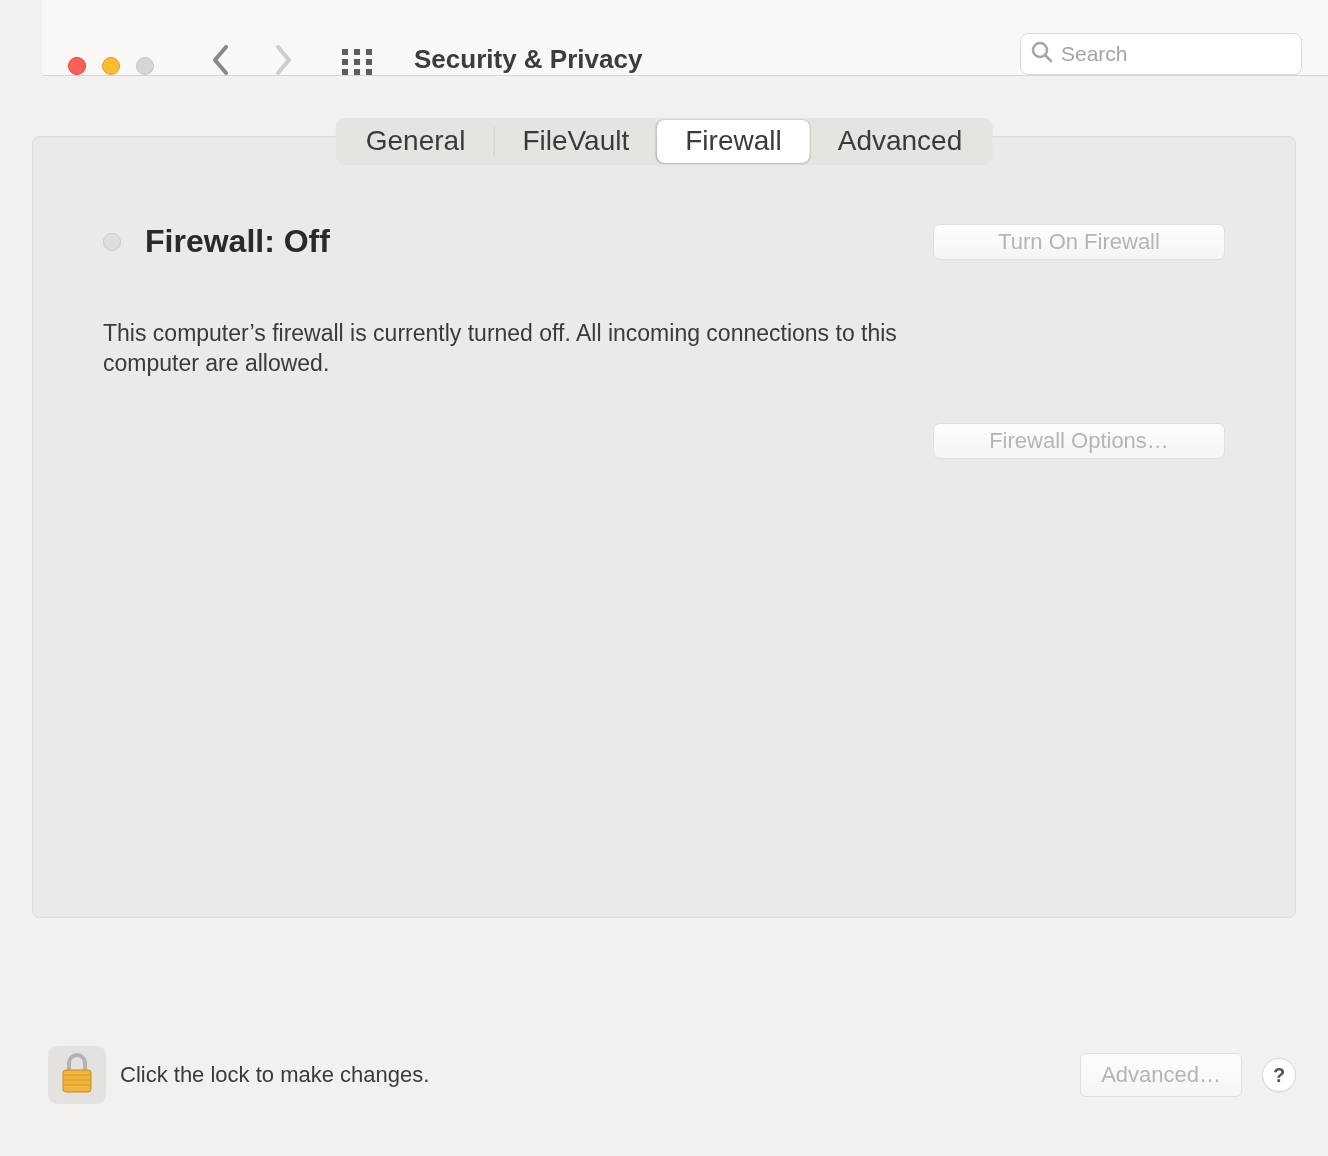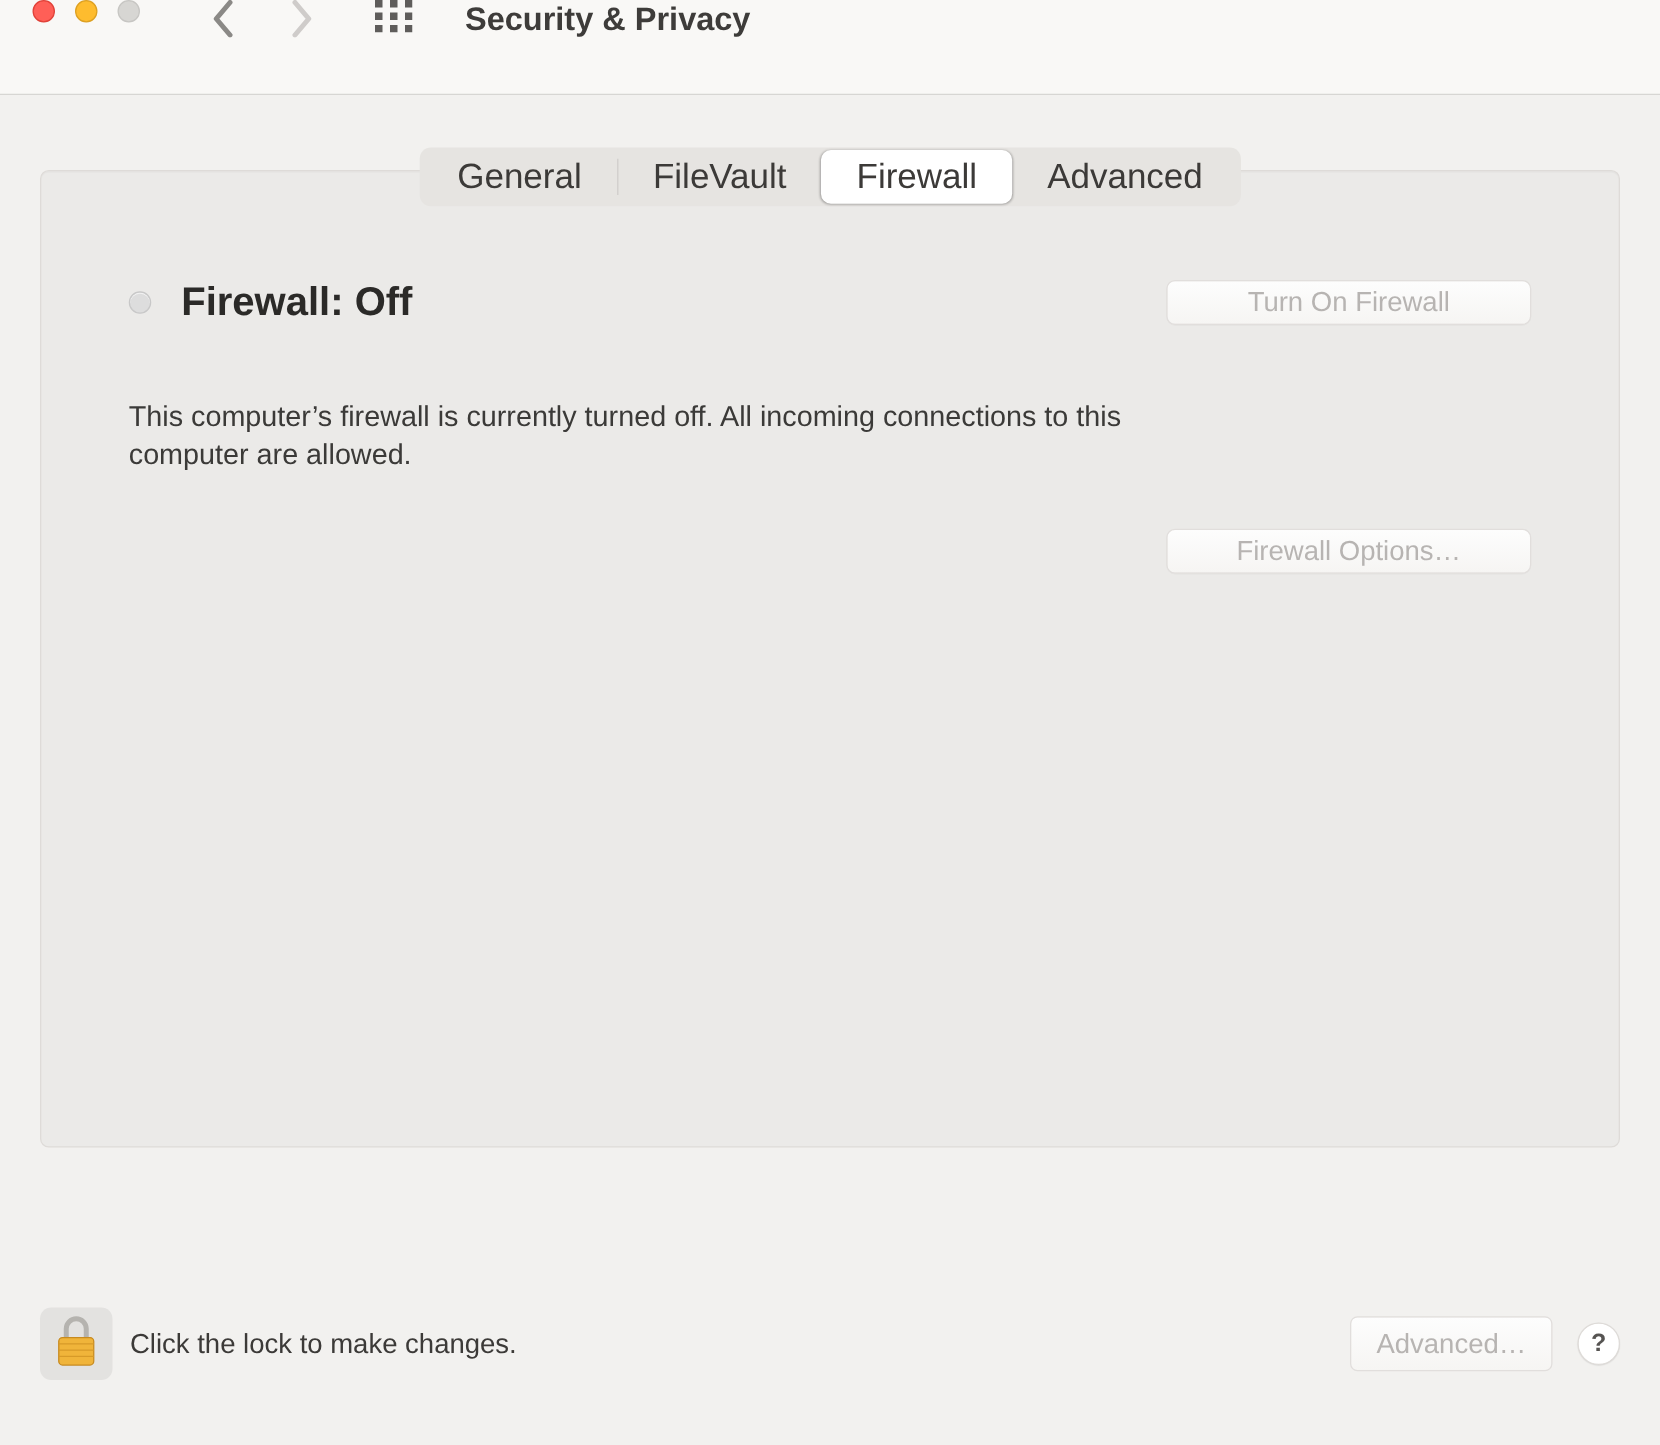--- a/index.html
+++ b/index.html
@@ -13,25 +13,26 @@
       width: 1328px;
       height: 1156px;
       background: #f2f1ef;
       overflow: hidden;
     }
 
     
     .titlebar {
       height: 76px;
       display: flex;
-      align-items: flex-start;
+      align-items: flex-end;
       padding: 0 26px 0 26px;
       border-bottom: 1px solid #d7d6d3;
       background: #f9f8f6;
       position: relative;
+      margin-left: 42px;
     }
     .traffic-lights {
       display: flex;
       gap: 16px;
       align-items: center;
     }
     .tl {
       width: 18px;
       height: 18px;
       border-radius: 50%;
@@ -190,21 +191,21 @@
     
     .footer {
       position: absolute;
       left: 32px;
       right: 32px;
       top: calc(100% - 228px + 20px);
       bottom: 0;
     }
     .footer-inner {
       position: absolute;
-      left: 0;
+      left: 16px;
       right: 0;
       bottom: 42px;
       display: flex;
       align-items: center;
     }
     .lock-wrap {
       width: 58px;
       height: 58px;
       background: #e3e2e0;
       border-radius: 9px;
@@ -285,20 +286,29 @@
         <rect x="24" y="10" width="6" height="6"></rect>
         <rect x="0" y="20" width="6" height="6"></rect>
         <rect x="12" y="20" width="6" height="6"></rect>
         <rect x="24" y="20" width="6" height="6"></rect>
       </g>
     </svg>
   </span>
 
   <div class="title">Security &amp; Privacy</div>
 
+  <div class="search-wrap">
+    <span>
+      <svg width="22" height="22" viewBox="0 0 22 22">
+        <circle cx="9" cy="9" r="7" fill="none" stroke="#a8a6a3" stroke-width="2.5"></circle>
+        <line x1="14.5" y1="14.5" x2="20" y2="20" stroke="#a8a6a3" stroke-width="2.5" stroke-linecap="round"></line>
+      </svg>
+    </span>
+    <input type="text" placeholder="Search" style="">
+  </div>
 </div>
 
 <div class="main">
 
   <div class="tabs">
     <div class="tab">
       <span>General</span>
     </div>
     <div class="tab-divider"></div>
     <div class="tab">

